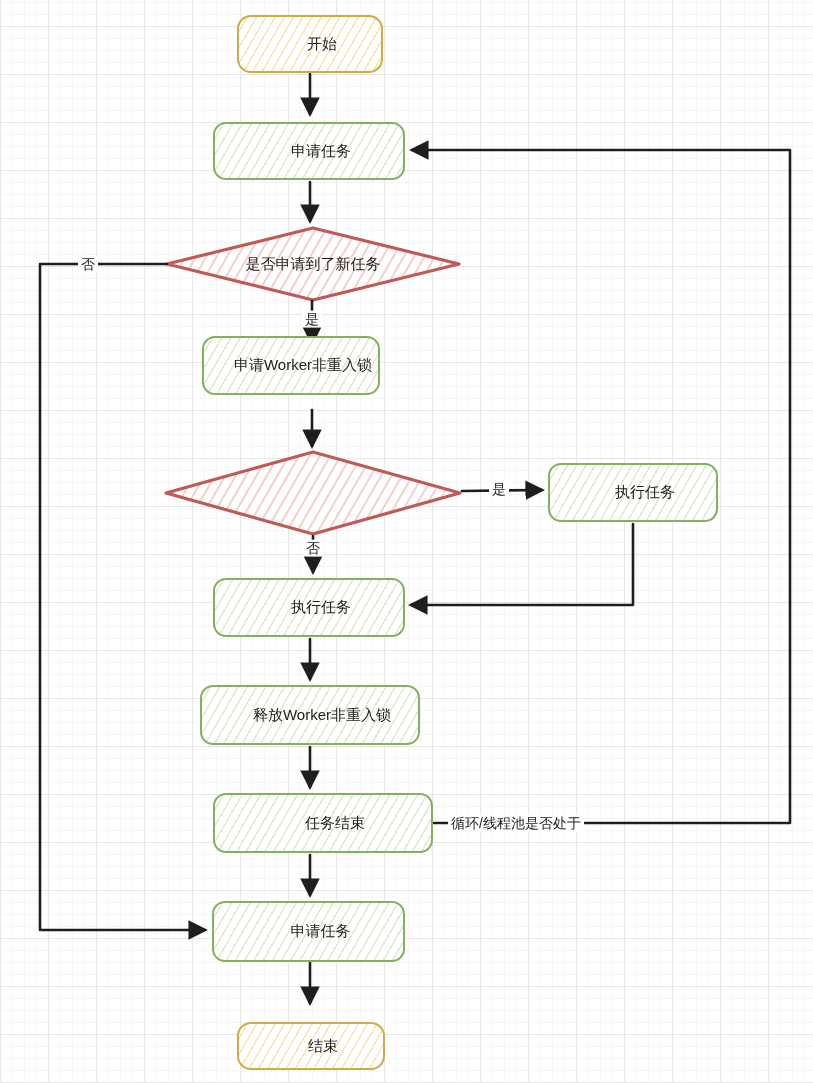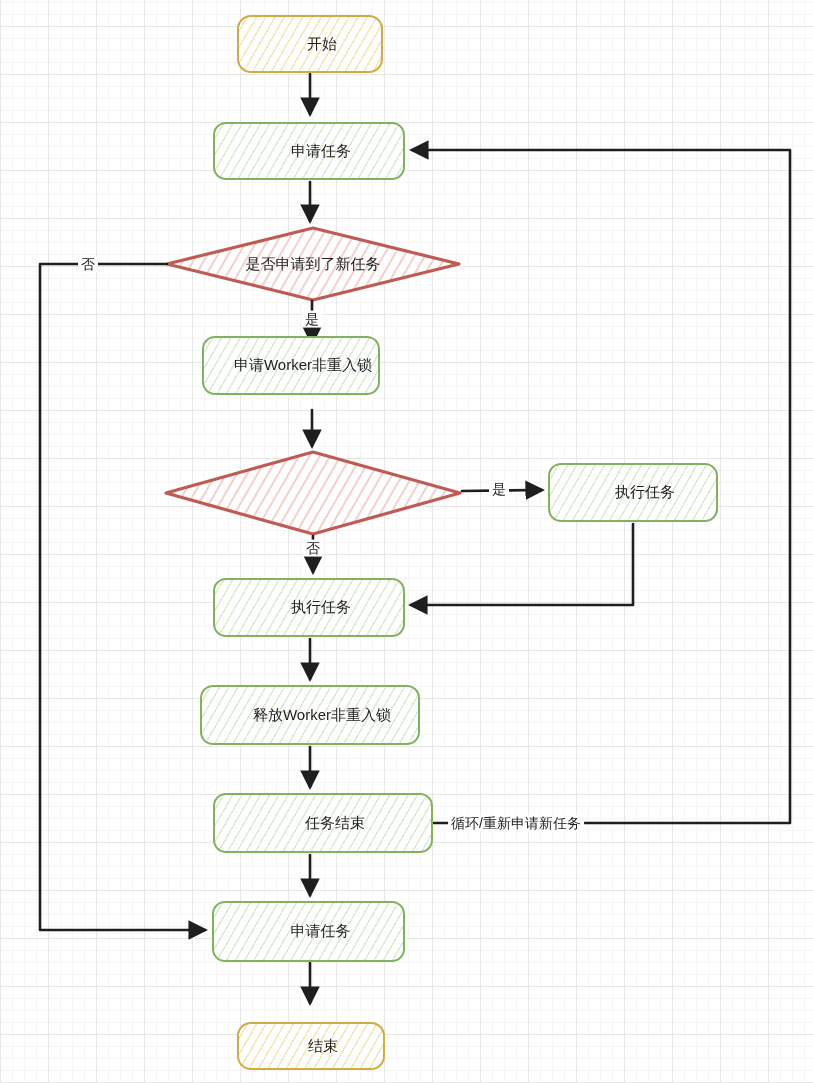--- a/index.html
+++ b/index.html
@@ -122,15 +122,15 @@
   </div>
 
   <div class="node terminal" style="left:237px;top:1022px;width:148px;height:48px">
     <span>结束</span>
   </div>
 
   <span class="elabel" style="left:88px;top:264px">否</span>
   <span class="elabel" style="left:312px;top:319px">是</span>
   <span class="elabel" style="left:499px;top:489px">是</span>
   <span class="elabel" style="left:313px;top:548px">否</span>
-  <span class="elabel" style="left:516px;top:823px">循环/重新申请新任务</span>
+  <span class="elabel" style="left:516px;top:823px">循环/线程池是否处于</span>
 
 </div>
 
 </body></html>

